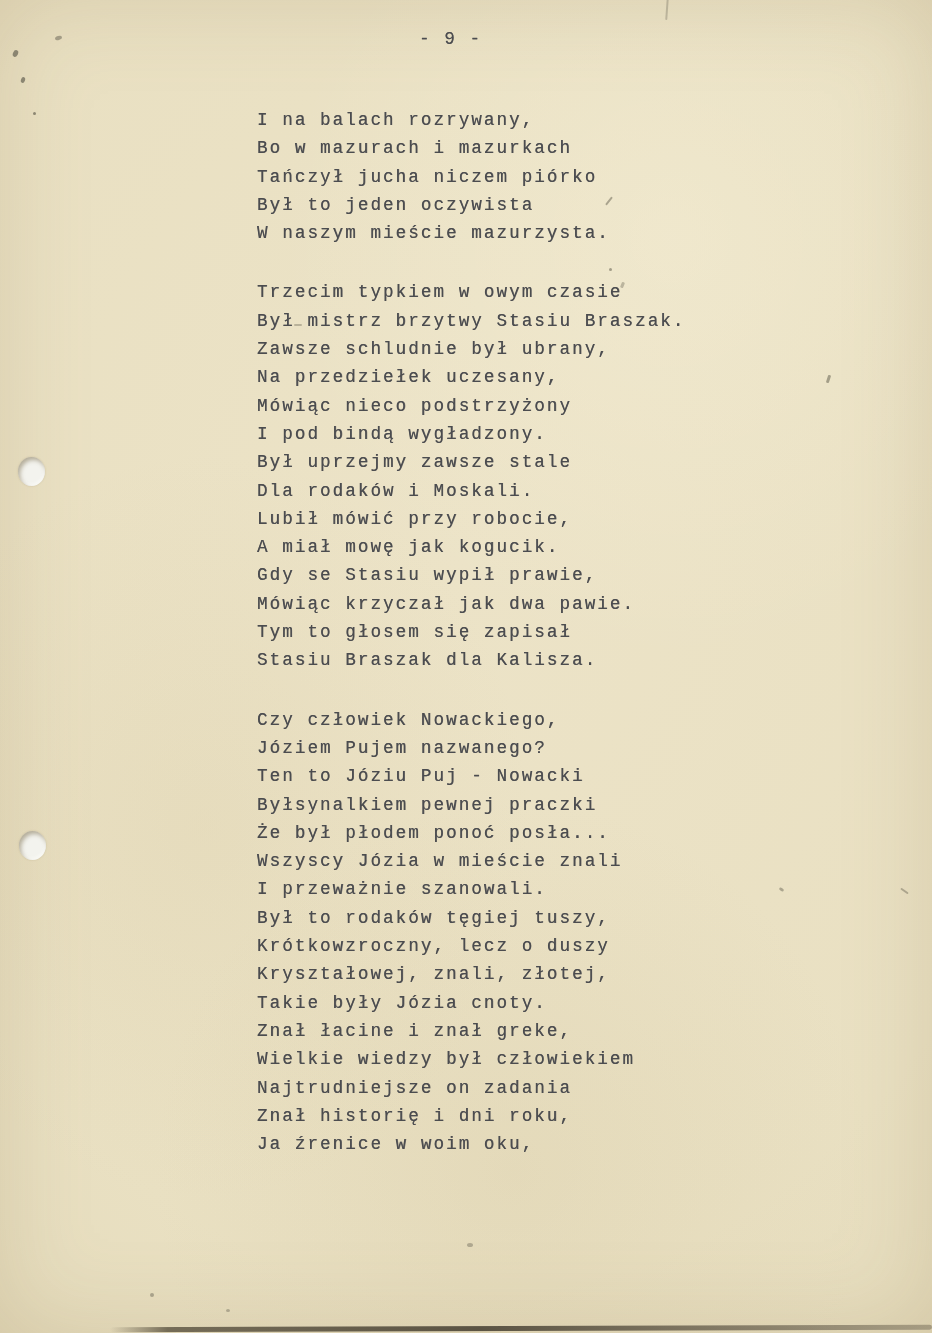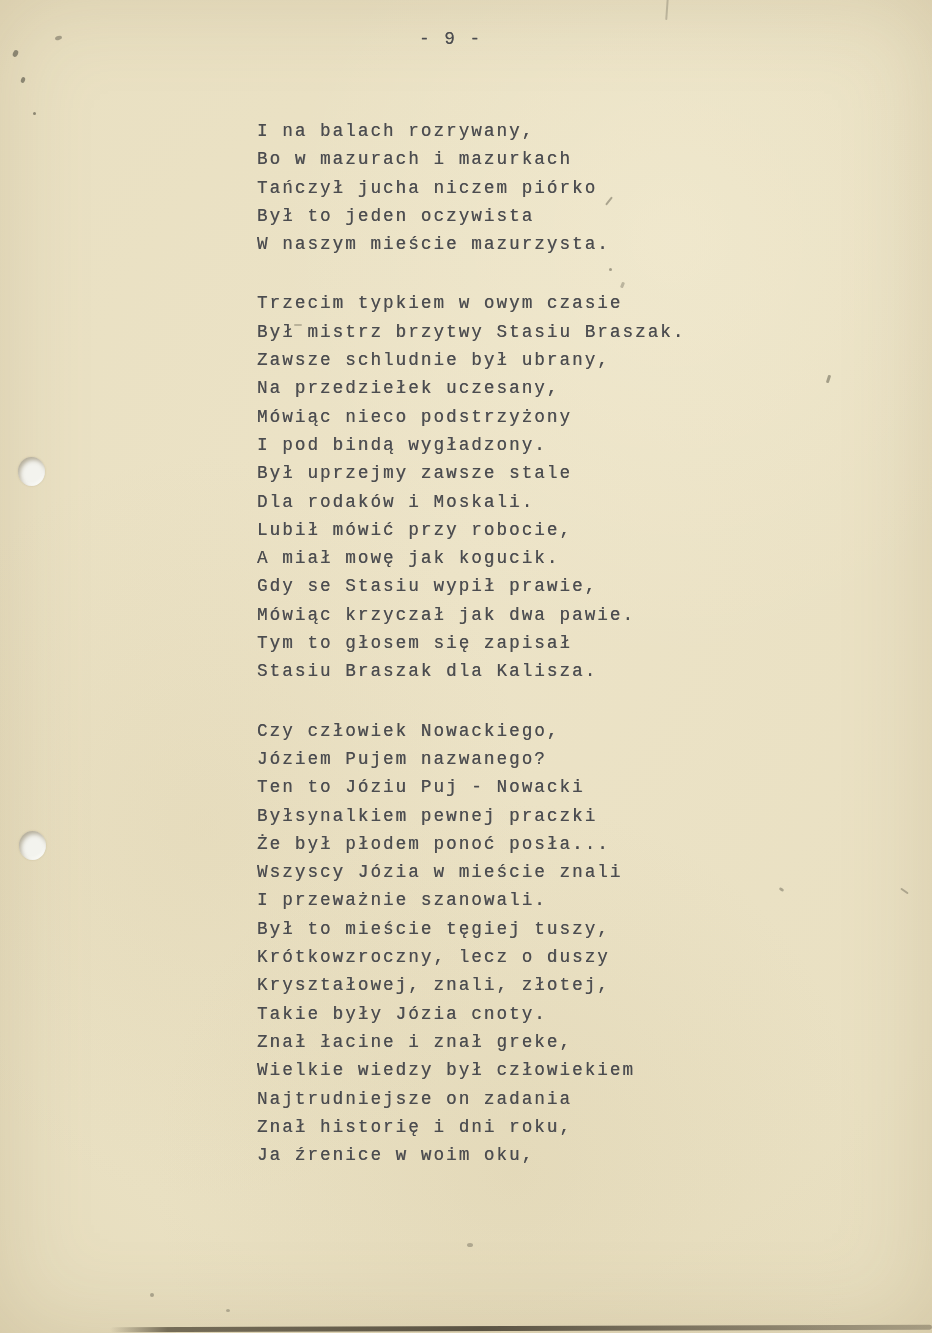--- a/index.html
+++ b/index.html
@@ -30,21 +30,21 @@
     top: 29px;
     font-size: 17.5px;
     letter-spacing: 2.1px;
     color: var(--ink, #4b4c4f);
     text-shadow: 0.3px 0.3px 0.6px rgba(70,70,78,0.7);
     white-space: pre;
   }
   .poem {
     position: absolute;
     left: 257px;
-    top: 117px;
+    top: 106px;
     color: var(--ink, #4b4c4f);
     font-size: 17.5px;
     letter-spacing: 2.1px;
     text-shadow: 0.35px 0.35px 0.6px rgba(70,70,78,0.72);
   }
   .stanza {
     margin-bottom: 31px;
   }
   .poem-line {
     height: 28.3px;
@@ -131,21 +131,21 @@
         <div class="poem-line">Stasiu Braszak dla Kalisza.</div>
       </div>
       <div class="stanza">
         <div class="poem-line">Czy człowiek Nowackiego,</div>
         <div class="poem-line">Józiem Pujem nazwanego?</div>
         <div class="poem-line">Ten to Józiu Puj - Nowacki</div>
         <div class="poem-line">Byłsynalkiem pewnej praczki</div>
         <div class="poem-line">Że był płodem ponoć posła...</div>
         <div class="poem-line">Wszyscy Józia w mieście znali</div>
         <div class="poem-line">I przeważnie szanowali.</div>
-        <div class="poem-line">Był to mieście tęgiej tuszy,</div>
+        <div class="poem-line">Był to rodaków tęgiej tuszy,</div>
         <div class="poem-line">Krótkowzroczny, lecz o duszy</div>
         <div class="poem-line">Kryształowej, znali, złotej,</div>
         <div class="poem-line">Takie były Józia cnoty.</div>
         <div class="poem-line">Znał łacine i znał greke,</div>
         <div class="poem-line">Wielkie wiedzy był człowiekiem</div>
         <div class="poem-line">Najtrudniejsze on zadania</div>
         <div class="poem-line">Znał historię i dni roku,</div>
         <div class="poem-line">Ja źrenice w woim oku,</div>
       </div>
     </div>

